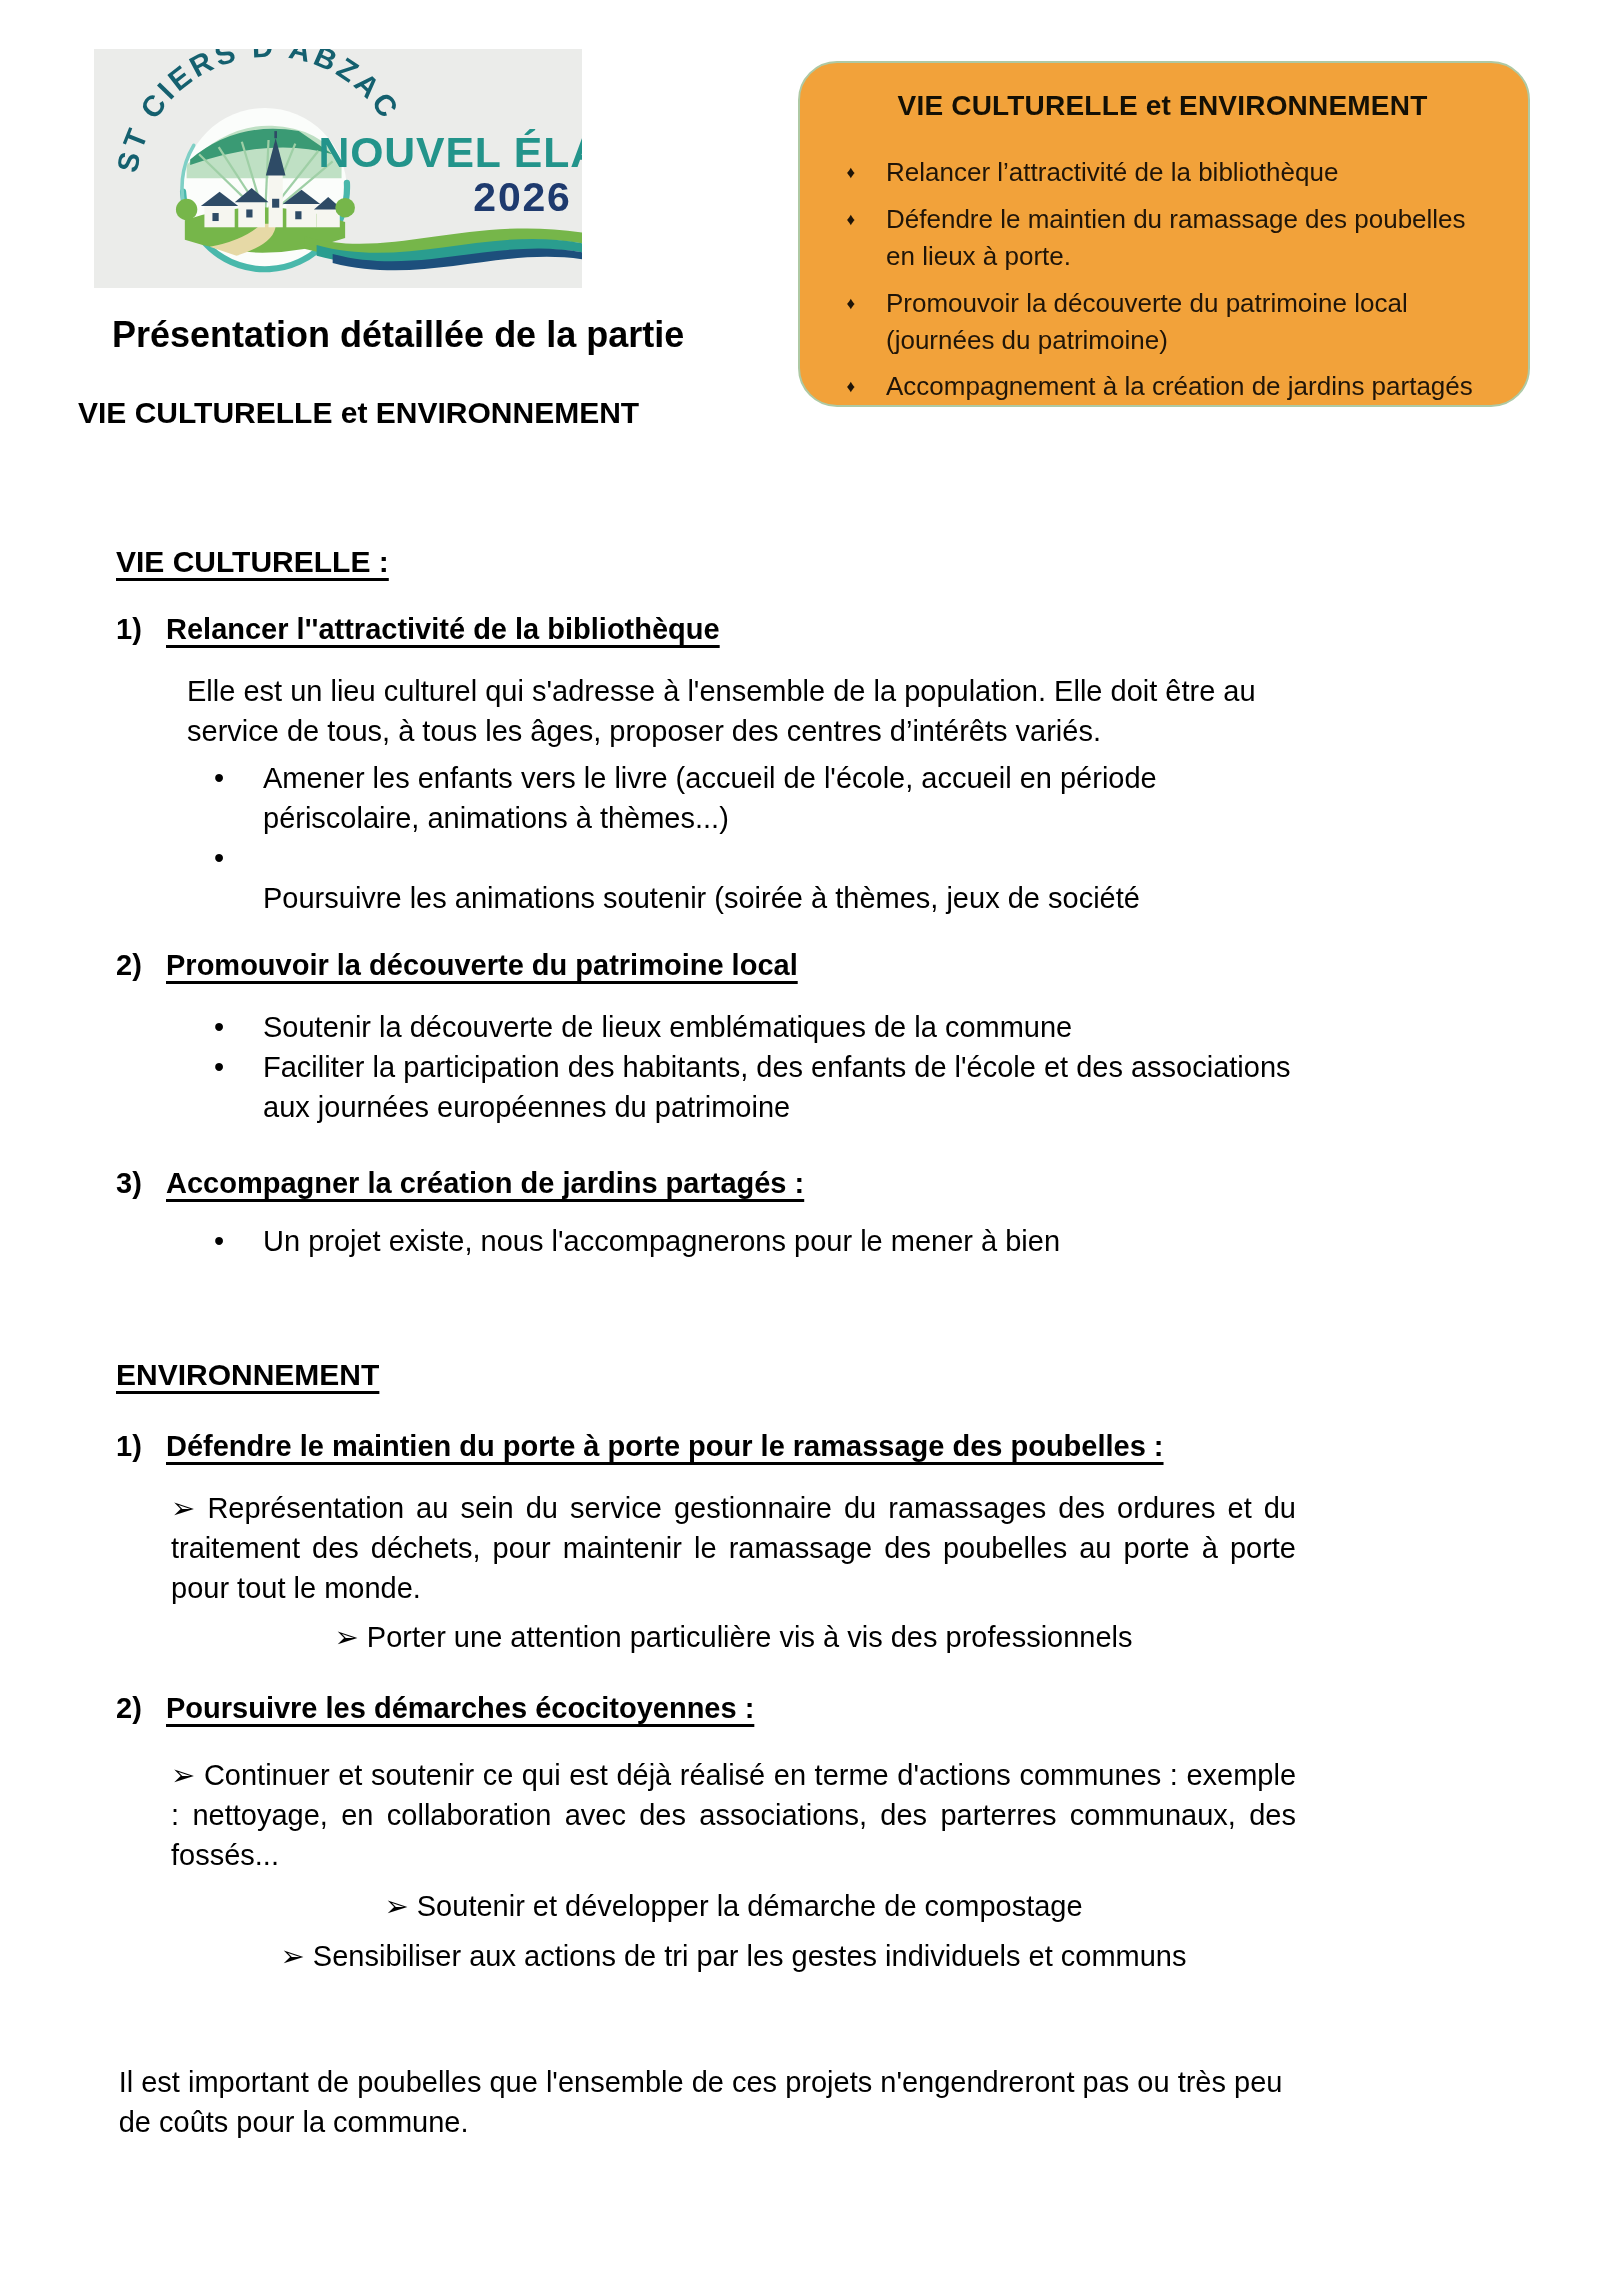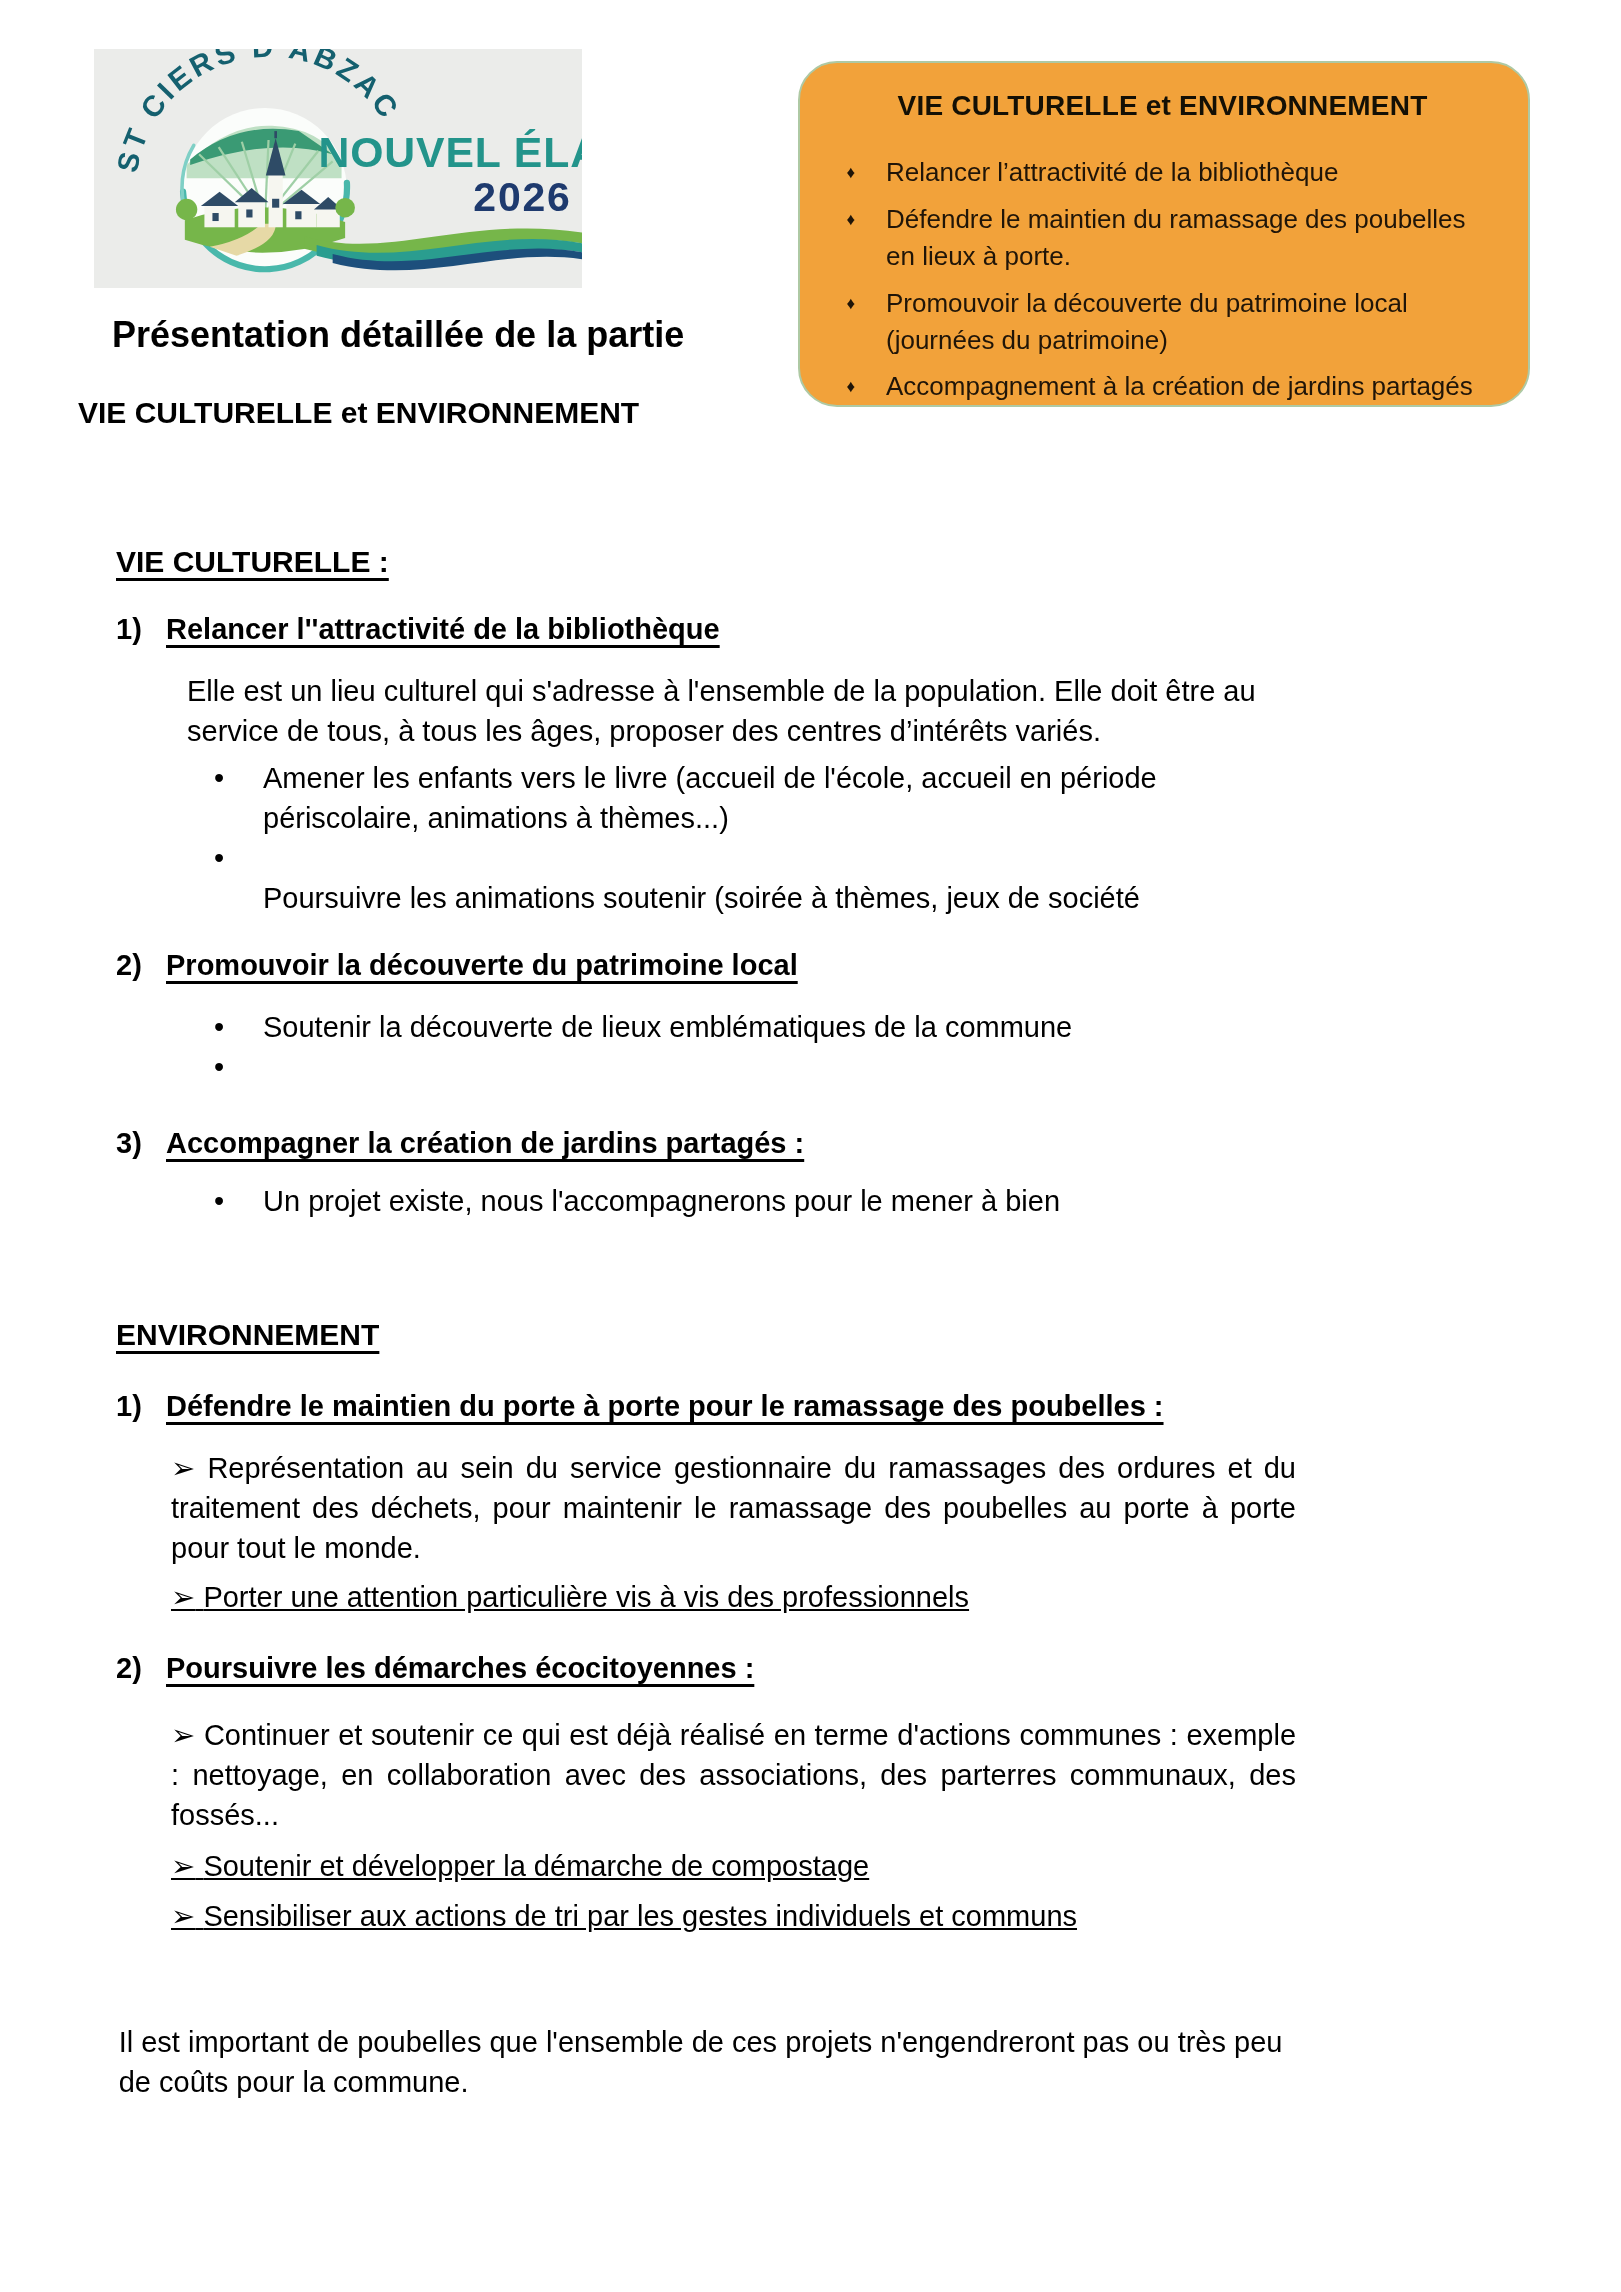--- a/index.html
+++ b/index.html
@@ -51,21 +51,21 @@
   }
 
   .para { padding-left:71px; }
   .bullets { list-style:none; margin:0; }
   .bullet-row { display:flex; align-items:flex-start; }
   .bullet-marker { flex:0 0 49px; margin-left:98px; text-align:left; }
   .bullet-text { flex:1; }
   .bullet-extra { padding-left:147px; }
 
   .arrow-para { padding-left:55px; text-align:justify; }
-  .arrow-para.noj { text-align:left;text-decoration:underline; }
+  .arrow-para.noj { text-align:center; }
   .arrow-glyph { font-family:"DejaVu Sans","Liberation Sans",sans-serif; }
 
   .closing { margin-top:86px; padding-left:2.7px; }
 
   
   .mt-30 { margin-top:27px; } .mt-25 { margin-top:22px; } .mt-8 { margin-top:7.1px; }
   .mt-40 { margin-top:36px; } .mt-20 { margin-top:18px; } .mt-105 { margin-top:94px; }
   .mt-35 { margin-top:31px; } .mt-10 { margin-top:9px; } .mt-12 { margin-top:10.7px; }
 </style>
 </head>
@@ -190,20 +190,21 @@
     <span class="num">2)</span>
     <span class="num-heading">Promouvoir la découverte du patrimoine local</span>
   </div>
   <div class="bullets mt-25">
     <div class="bullet-row">
       <span class="bullet-marker">•</span>
       <span class="bullet-text">Soutenir la découverte de lieux emblématiques de la commune</span>
     </div>
     <div class="bullet-row">
       <span class="bullet-marker">•</span>
+      <span class="bullet-text">Faciliter la participation des habitants, des enfants de l'école et des associations aux journées européennes du patrimoine</span>
     </div>
   </div>
 
   <div class="num-item mt-40">
     <span class="num">3)</span>
     <span class="num-heading">Accompagner la création de jardins partagés :</span>
   </div>
   <div class="bullets mt-20">
     <div class="bullet-row">
       <span class="bullet-marker">•</span>

